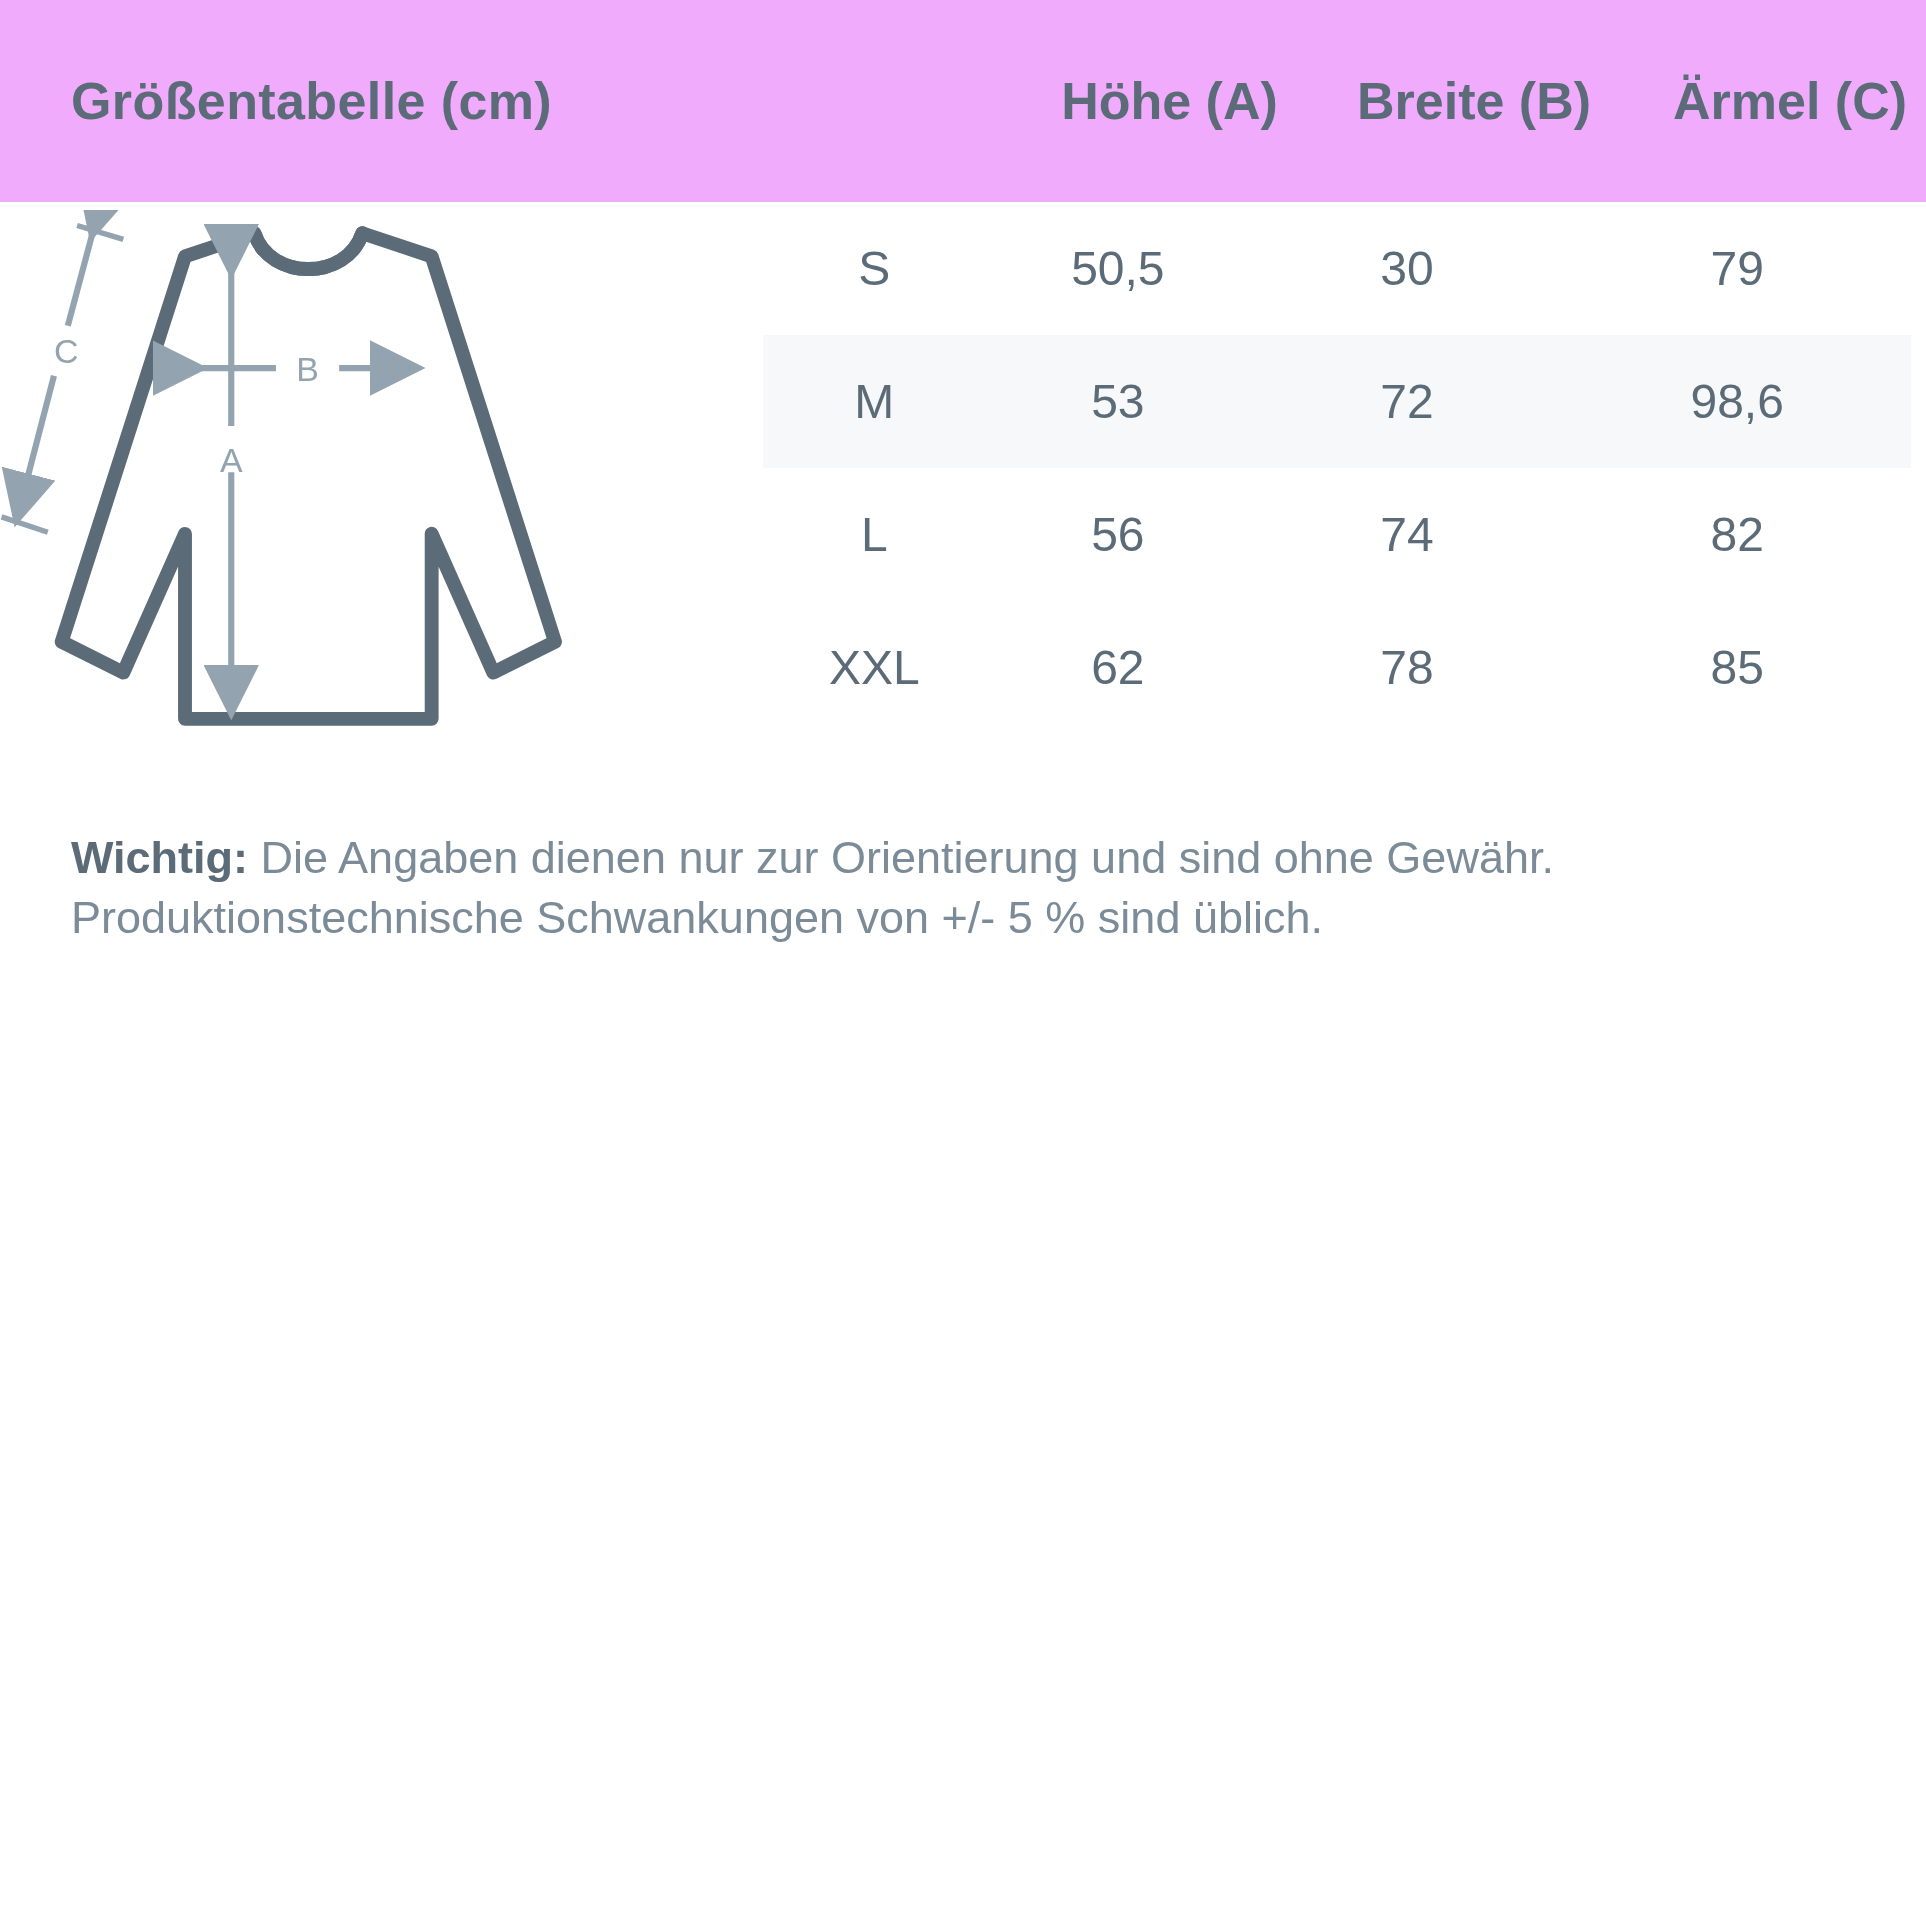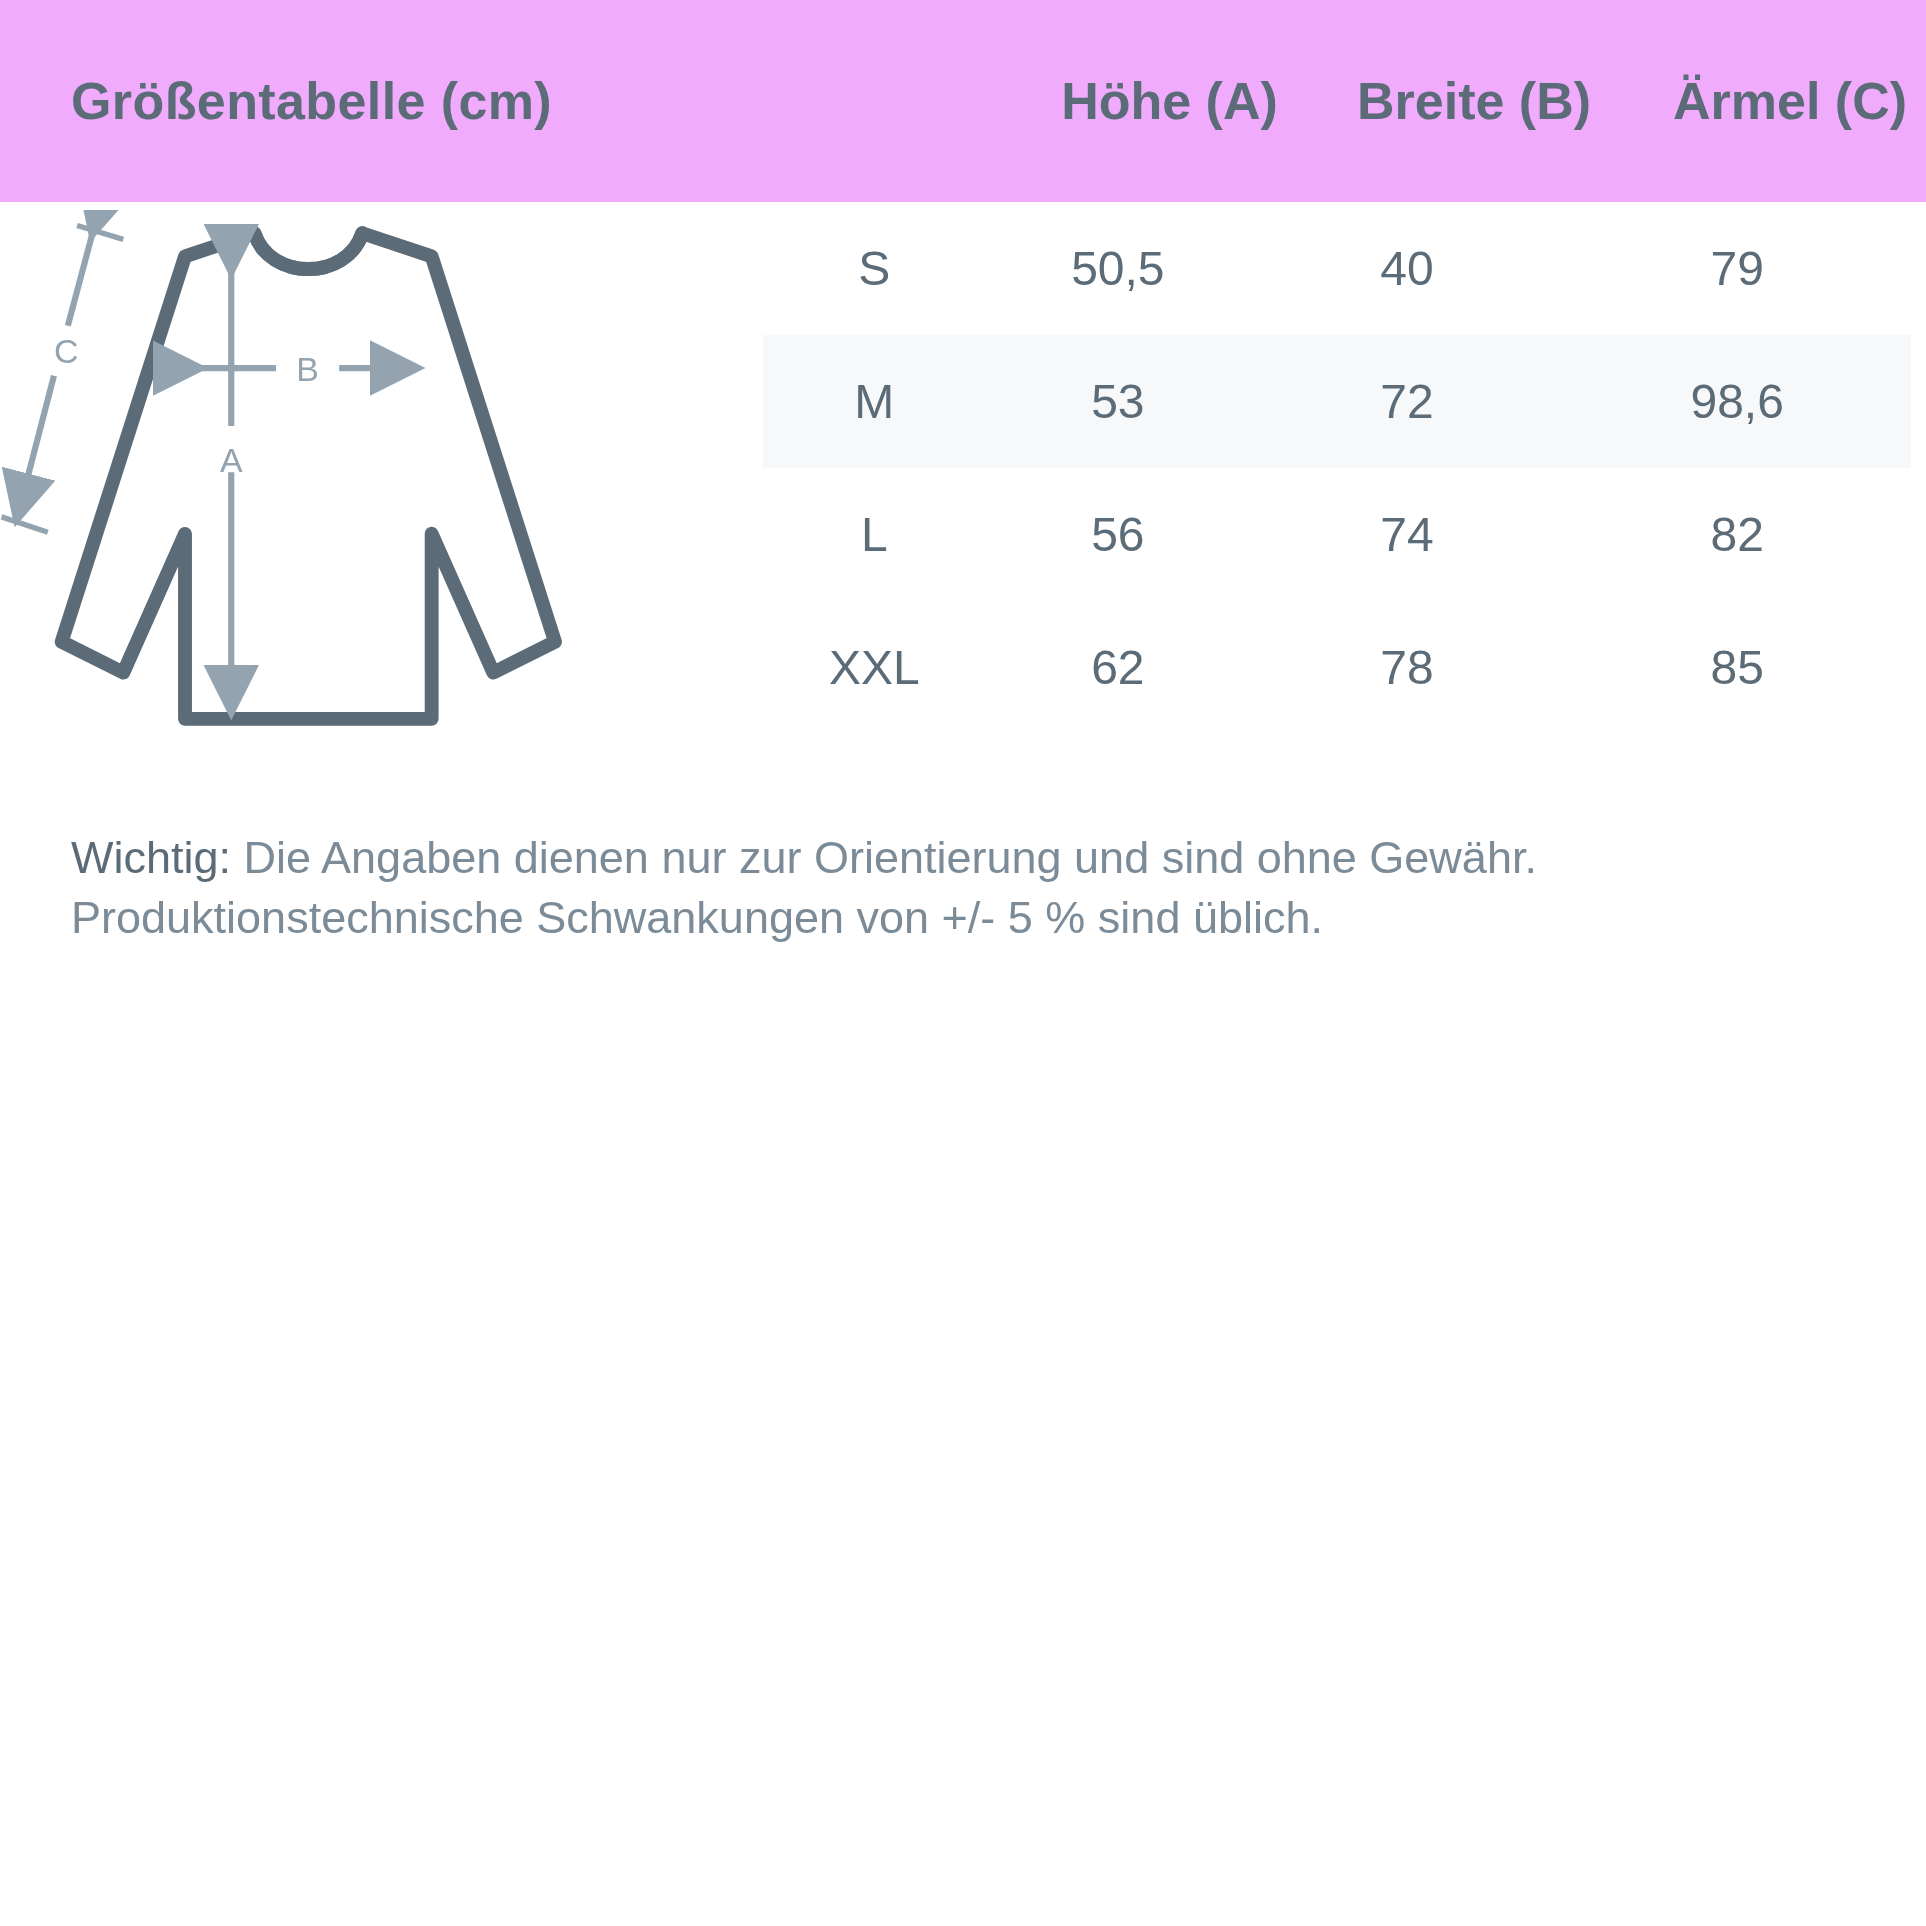--- a/index.html
+++ b/index.html
@@ -97,21 +97,21 @@
   
   .note {
     padding: 29px 71px 0 71px;
     font-size: 45px;
     line-height: 1.35;
     color: #7b8b97;
     max-width: 1849px;
   }
   .note b {
     color: #5b6b77;
-    font-weight: normal;
+    font-weight: bold;
   }
 </style>
 </head>
 <body>
 
 <div class="sheet">
 
   <div class="header">
     <div class="header-title">Größentabelle (cm)</div>
     <div class="header-cols">
@@ -177,21 +177,21 @@
         <colgroup>
           <col class="c-size">
             <col class="c-b">
             <col class="c-d">
             <col class="c-c">
         </colgroup>
         <tbody>
           <tr>
             <td>S</td>
             <td>50,5</td>
-            <td>40</td>
+            <td>30</td>
             <td>79</td>
           </tr>
           <tr class="odd-row">
             <td>M</td>
             <td>53</td>
             <td>72</td>
             <td>98,6</td>
           </tr>
           <tr>
             <td>L</td>

